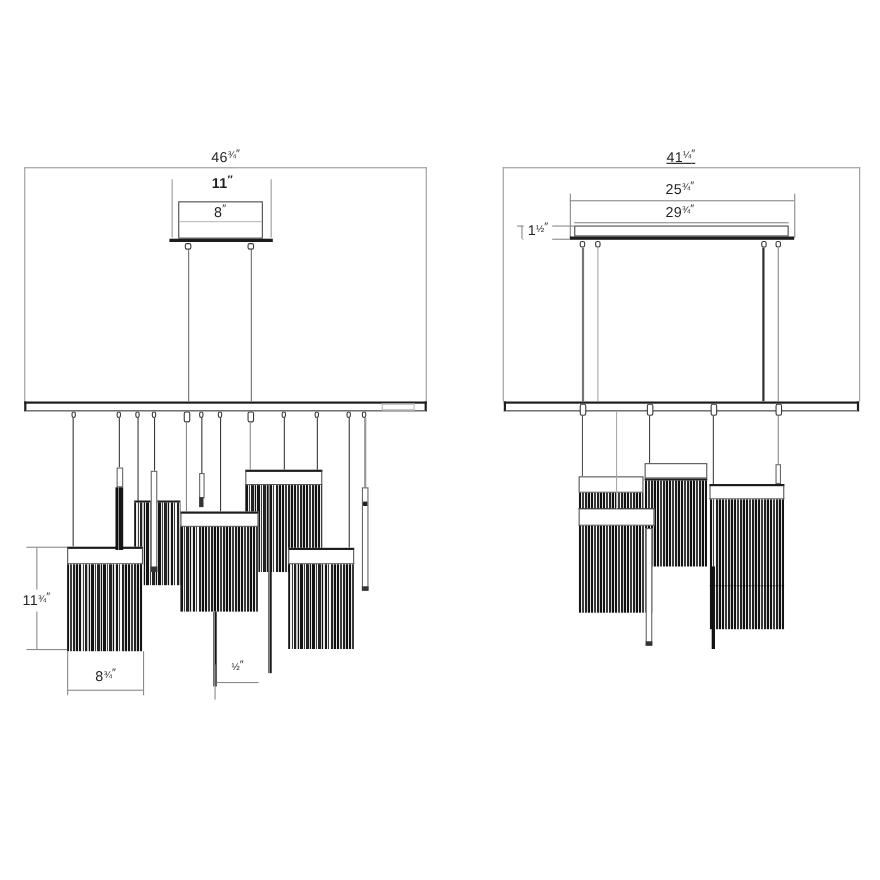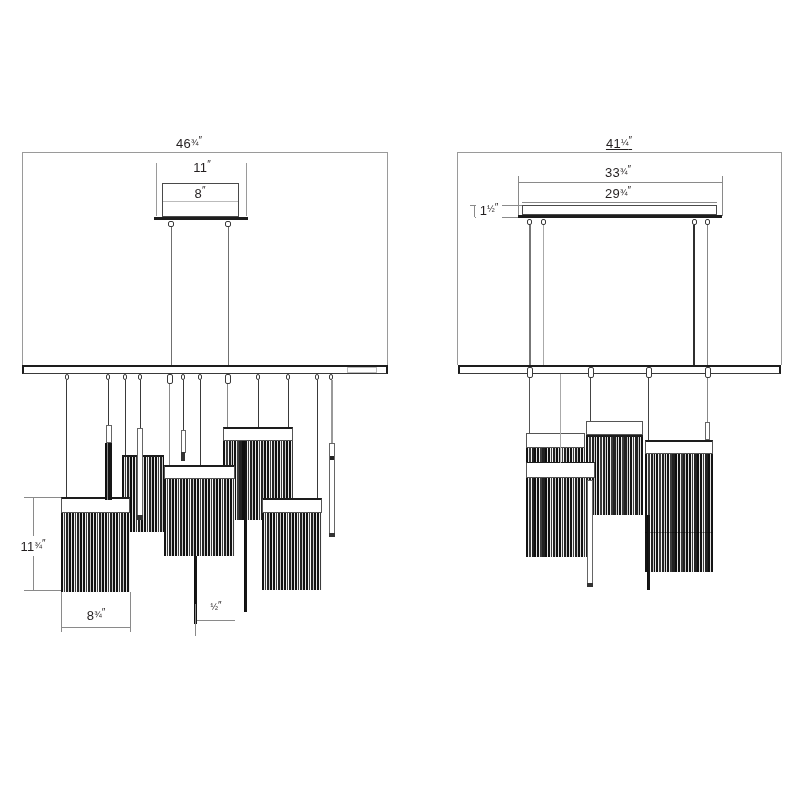--- a/index.html
+++ b/index.html
@@ -31,28 +31,28 @@
        border-top:2px solid #1d1d1d;border-bottom:1px solid #3a3a3a;
        border-left:2px solid #1d1d1d;border-right:2px solid #1d1d1d;}
 </style>
 </head>
 <body>
 
 <div id="canvas">
 
   <div>
 
-    <div class="label" style="left:144px;top:134px;width:90px;">
+    <div class="label" style="left:160px;top:134px;width:90px;">
       <span class="whole">46</span><span class="frac">¾</span><span class="unit">″</span>
     </div>
     <div class="hline dimline" style="left:22px;top:152px;width:366px;"></div>
     <div class="vline dimline" style="left:22px;top:152px;height:213px;"></div>
     <div class="vline dimline" style="left:387px;top:152px;height:213px;"></div>
 
-    <div class="label" style="left:160px;top:158px;width:84px;">
+    <div class="label" style="left:160px;top:158px;width:84px;font-weight:bold;">
       <span class="whole">11</span><span class="frac"></span><span class="unit">″</span>
     </div>
     <div class="vline" style="left:156px;top:163px;height:53px;background:#9a9a9a;"></div>
     <div class="vline" style="left:246px;top:163px;height:53px;background:#9a9a9a;"></div>
 
     <div class="rect" style="left:162px;top:183px;width:77px;height:34px;"></div>
     <div class="label" style="left:160px;top:184px;width:80px;">
       <span class="whole">8</span><span class="frac"></span><span class="unit">″</span>
     </div>
     <div class="hline" style="left:163px;top:201px;width:75px;background:#bbb;"></div>
@@ -151,21 +151,21 @@
   <div>
 
     <div class="label" style="left:574px;top:134px;width:90px;text-decoration:underline;">
       <span class="whole">41</span><span class="frac">¼</span><span class="unit">″</span>
     </div>
     <div class="hline dimline" style="left:457px;top:152px;width:325px;"></div>
     <div class="vline dimline" style="left:457px;top:152px;height:213px;"></div>
     <div class="vline dimline" style="left:781px;top:152px;height:213px;"></div>
 
     <div class="label" style="left:575px;top:163px;width:86px;">
-      <span class="whole">33</span><span class="frac">¾</span><span class="unit">″</span>
+      <span class="whole">25</span><span class="frac">¾</span><span class="unit">″</span>
     </div>
     <div class="hline" style="left:518px;top:181.5px;width:204px;"></div>
     <div class="vline" style="left:518px;top:176px;height:40px;"></div>
     <div class="vline" style="left:721.5px;top:176px;height:40px;"></div>
 
     <div class="label" style="left:575px;top:184px;width:86px;">
       <span class="whole">29</span><span class="frac">¾</span><span class="unit">″</span>
     </div>
     <div class="hline" style="left:522px;top:201.5px;width:195px;"></div>
 

